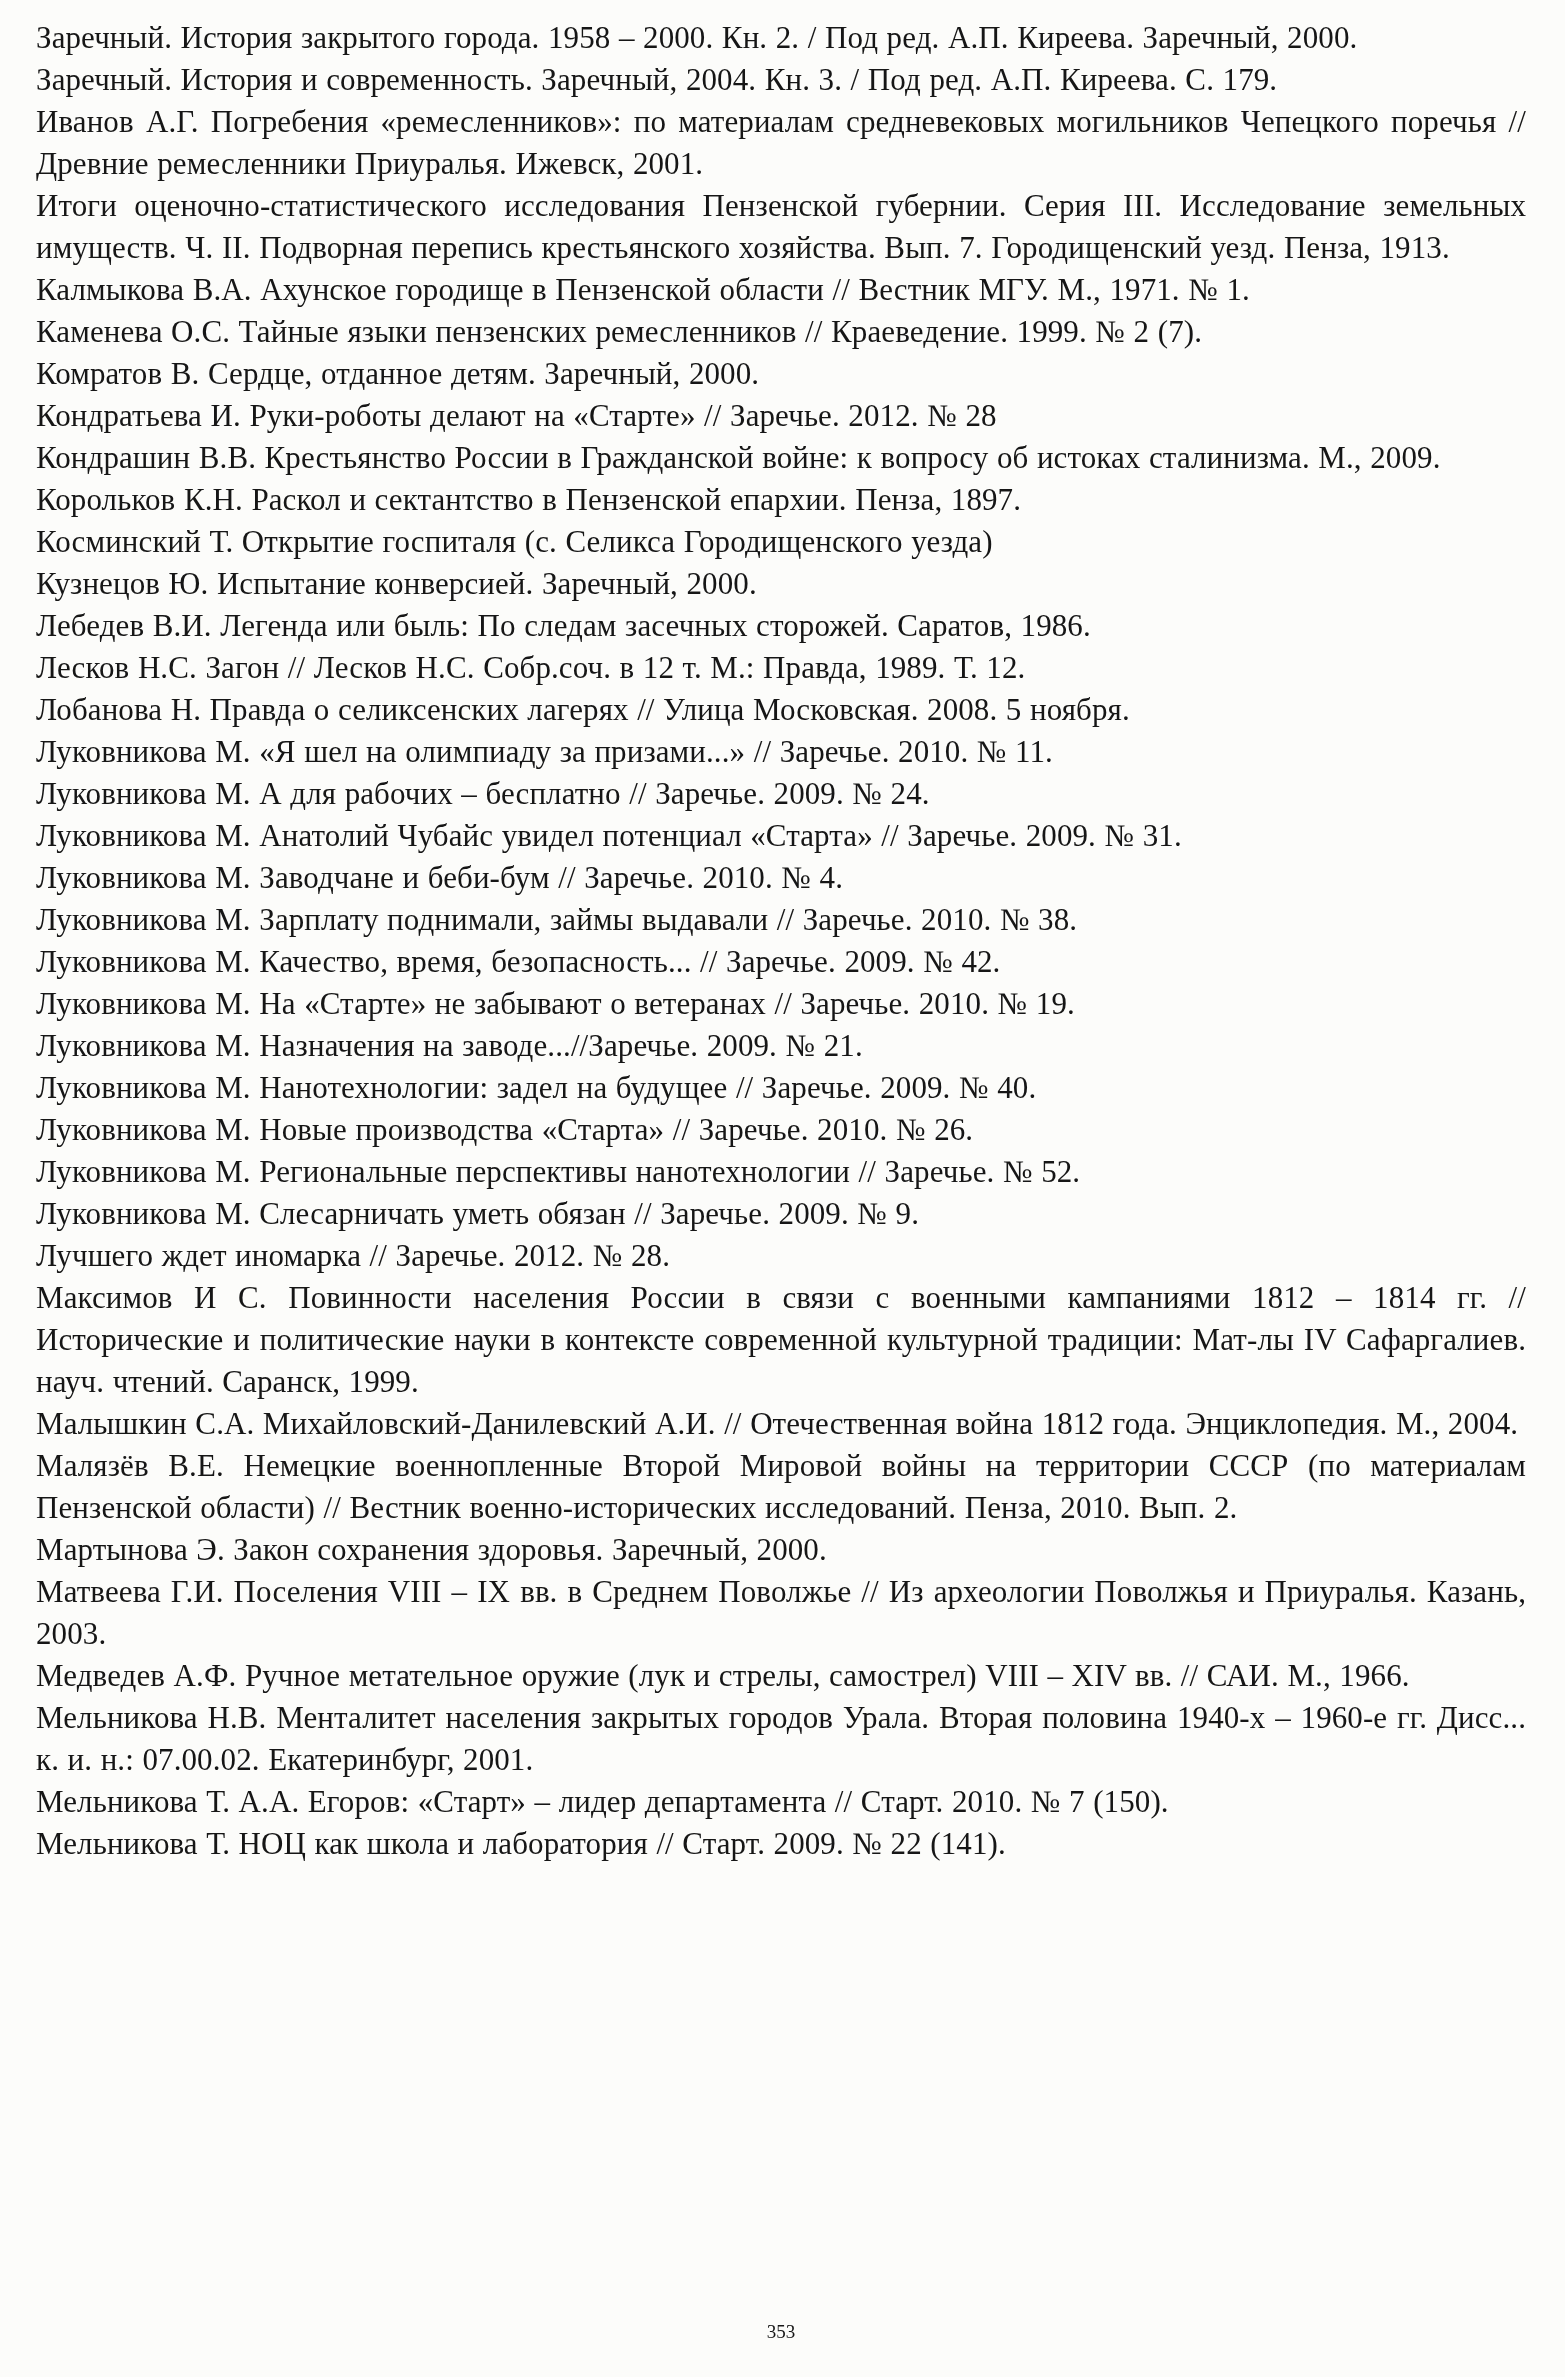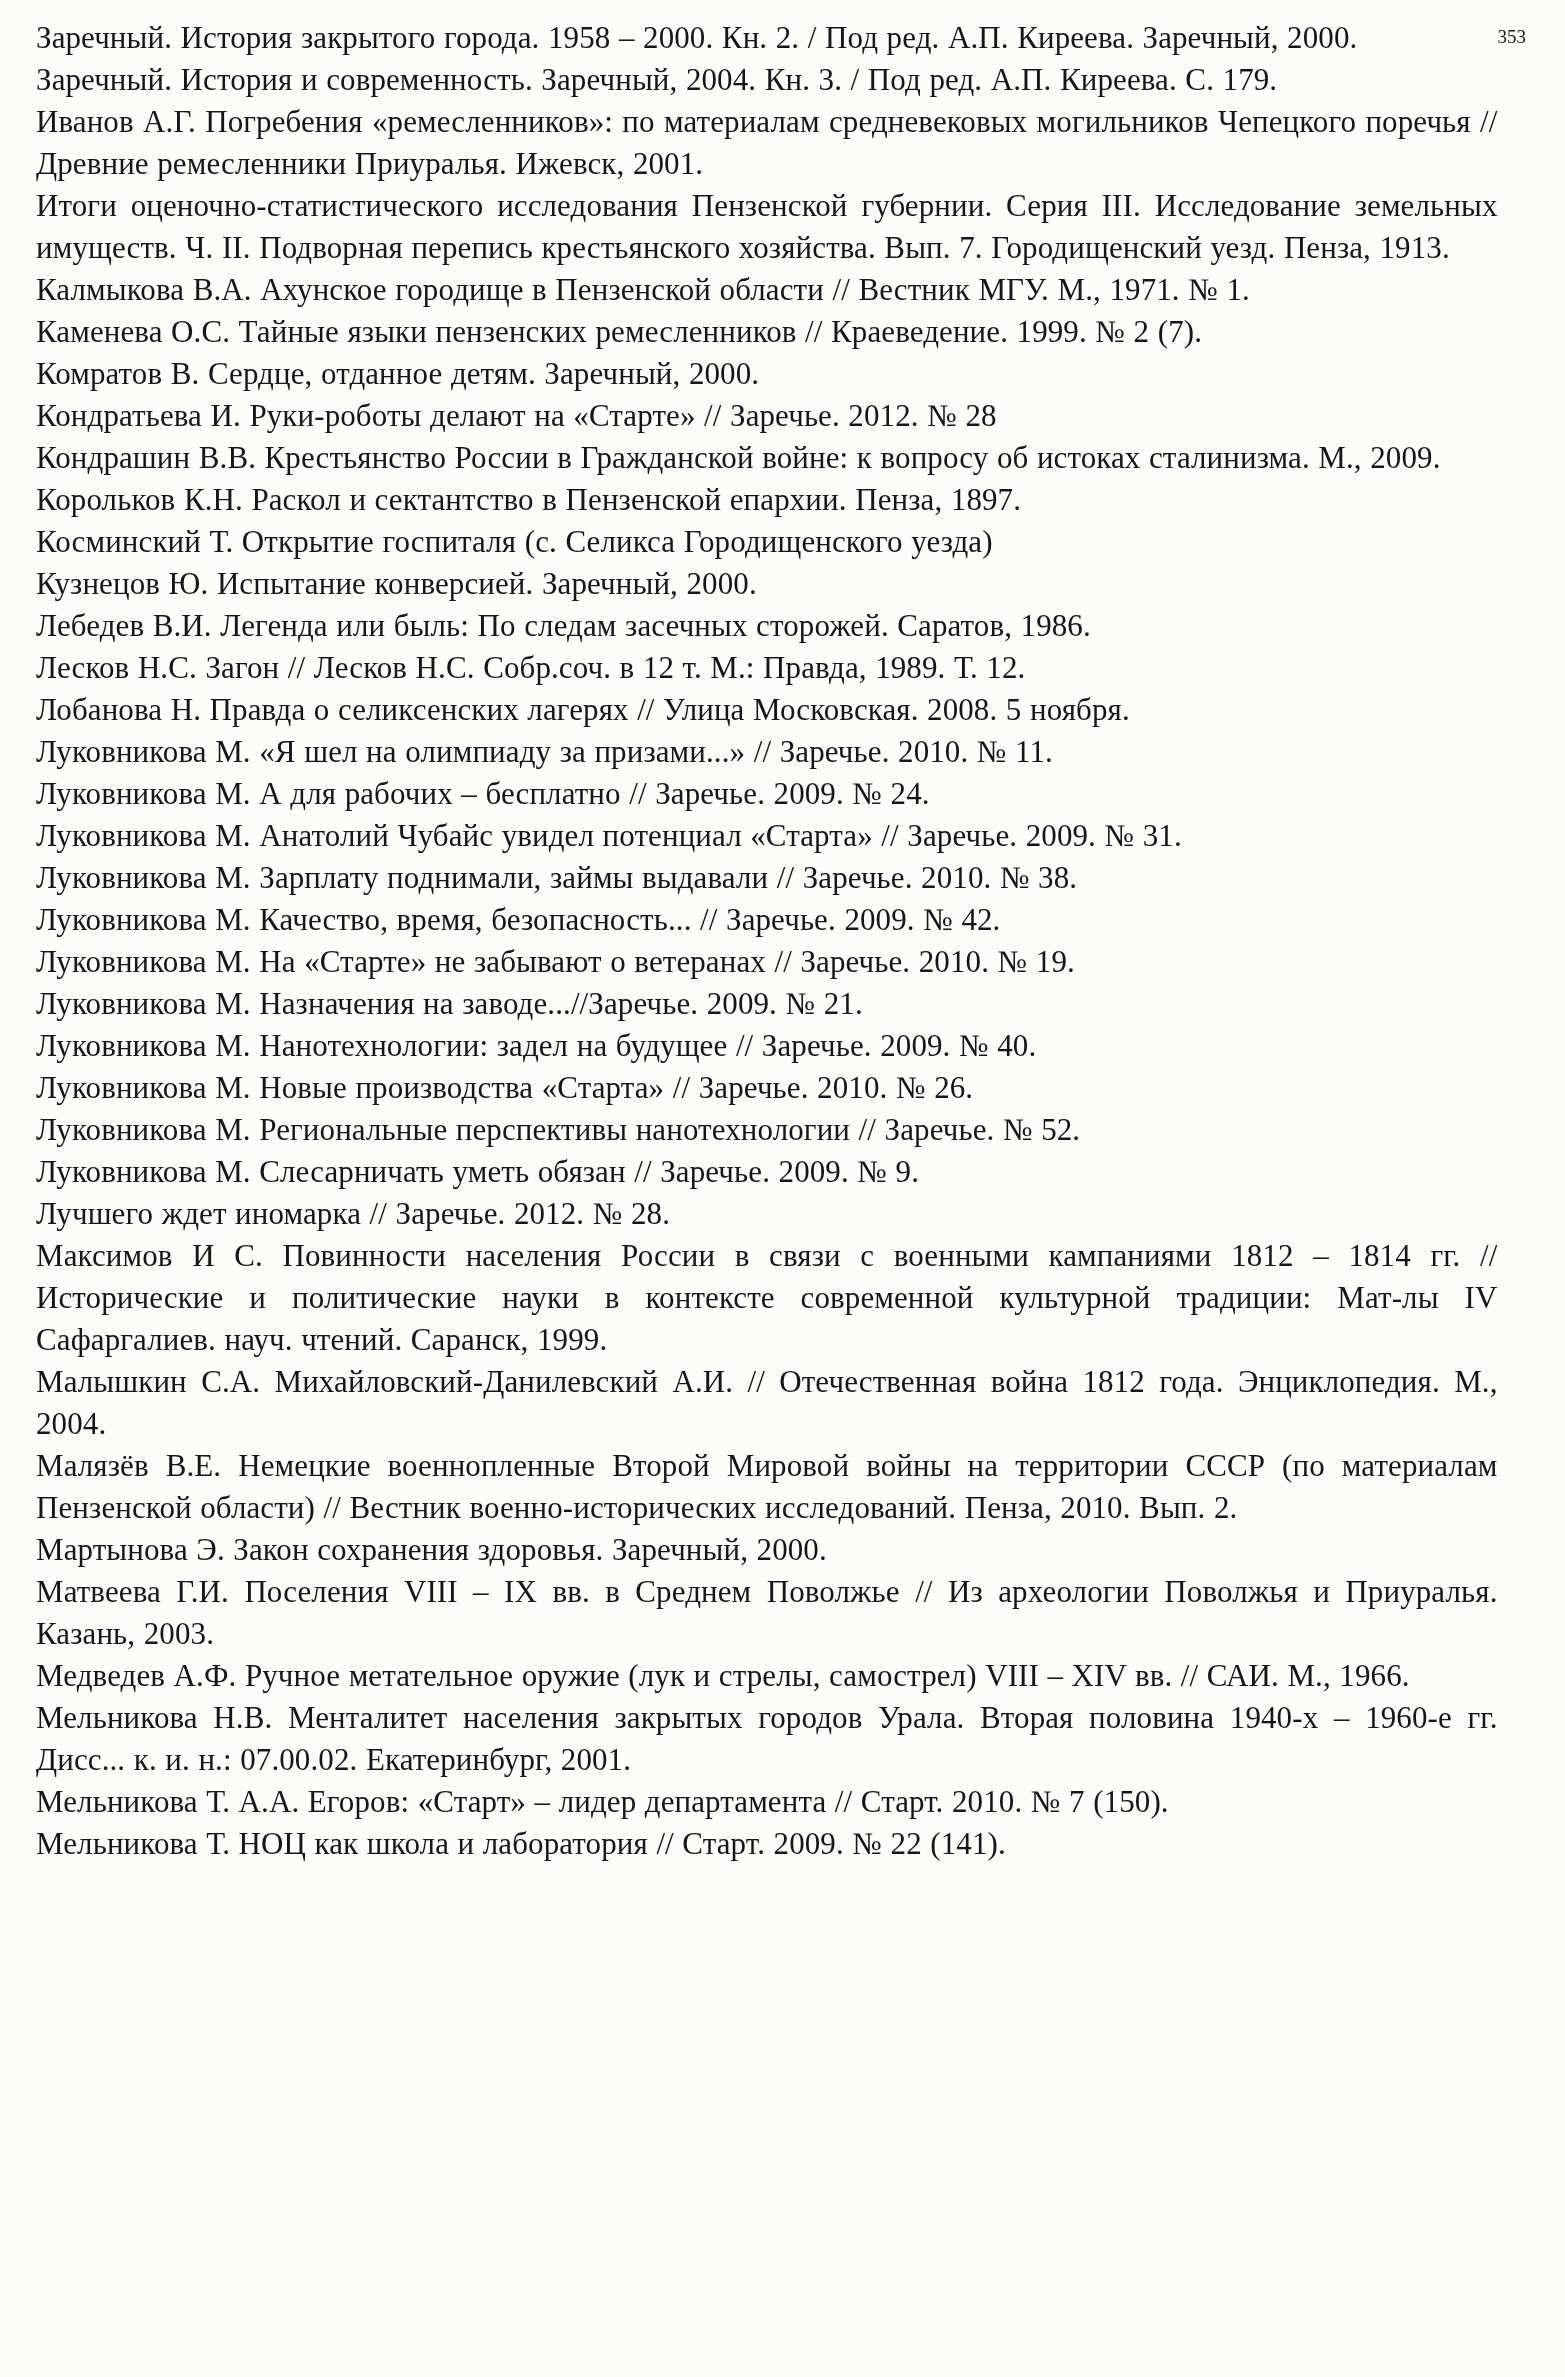--- a/index.html
+++ b/index.html
@@ -12,21 +12,21 @@
     background: #fcfcfa;
     color: #161616;
     font-family: "Liberation Serif", "DejaVu Serif", serif;
   }
   .page {
     box-sizing: border-box;
     width: 1565px;
     height: 2377px;
     padding: 17px 39px 11.7px 36px;
     display: flex;
-    flex-direction: row;
+    flex-direction: column;
     overflow: hidden;
     background: #fcfcfa;
   }
   .bibliography {
     flex: 1 1 auto;
   }
   .entry {
     margin: 0;
     font-size: 31px;
     line-height: 42px;
@@ -59,20 +59,21 @@
       <p class="entry">Кондрашин В.В. Крестьянство России в Гражданской войне: к вопросу об истоках сталинизма. М., 2009.</p>
       <p class="entry">Корольков К.Н. Раскол и сектантство в Пензенской епархии. Пенза, 1897.</p>
       <p class="entry">Косминский Т. Открытие госпиталя (с. Селикса Городищенского уезда)</p>
       <p class="entry">Кузнецов Ю. Испытание конверсией. Заречный, 2000.</p>
       <p class="entry">Лебедев В.И. Легенда или быль: По следам засечных сторожей. Саратов, 1986.</p>
       <p class="entry">Лесков Н.С. Загон // Лесков Н.С. Собр.соч. в 12 т. М.: Правда, 1989. Т. 12.</p>
       <p class="entry">Лобанова Н. Правда о селиксенских лагерях // Улица Московская. 2008. 5 ноября.</p>
       <p class="entry">Луковникова М. «Я шел на олимпиаду за призами...» // Заречье. 2010. № 11.</p>
       <p class="entry">Луковникова М. А для рабочих – бесплатно // Заречье. 2009. № 24.</p>
       <p class="entry">Луковникова М. Анатолий Чубайс увидел потенциал «Старта» // Заречье. 2009. № 31.</p>
+      <p class="entry">Луковникова М. Заводчане и беби-бум // Заречье. 2010. № 4.</p>
       <p class="entry">Луковникова М. Зарплату поднимали, займы выдавали // Заречье. 2010. № 38.</p>
       <p class="entry">Луковникова М. Качество, время, безопасность... // Заречье. 2009. № 42.</p>
       <p class="entry">Луковникова М. На «Старте» не забывают о ветеранах // Заречье. 2010. № 19.</p>
       <p class="entry">Луковникова М. Назначения на заводе...//Заречье. 2009. № 21.</p>
       <p class="entry">Луковникова М. Нанотехнологии: задел на будущее // Заречье. 2009. № 40.</p>
       <p class="entry">Луковникова М. Новые производства «Старта» // Заречье. 2010. № 26.</p>
       <p class="entry">Луковникова М. Региональные перспективы нанотехнологии // Заречье. № 52.</p>
       <p class="entry">Луковникова М. Слесарничать уметь обязан // Заречье. 2009. № 9.</p>
       <p class="entry">Лучшего ждет иномарка // Заречье. 2012. № 28.</p>
       <p class="entry">Максимов И С. Повинности населения России в связи с военными кампаниями 1812 – 1814 гг. // Исторические и политические науки в контексте современной культурной традиции: Мат-лы IV Сафаргалиев. науч. чтений. Саранск, 1999.</p>

